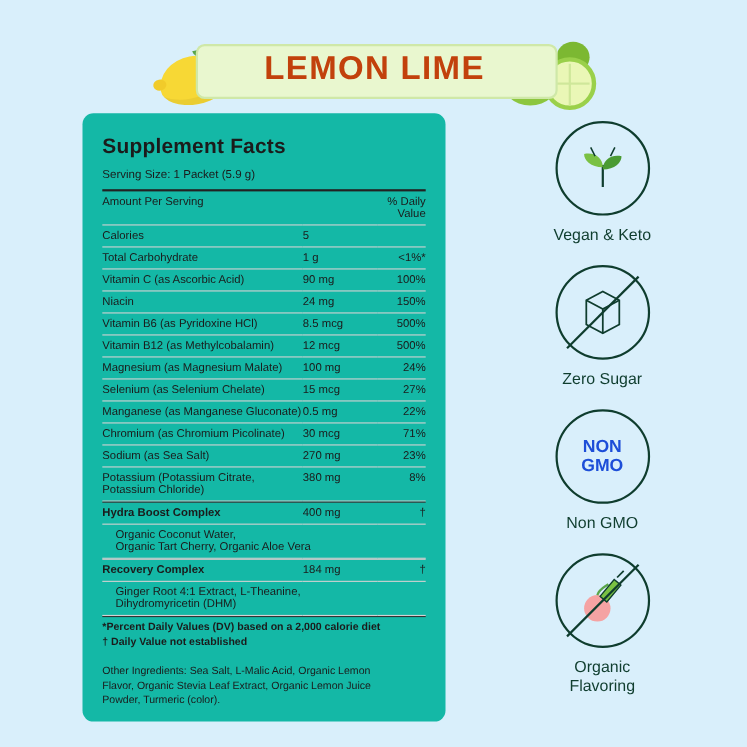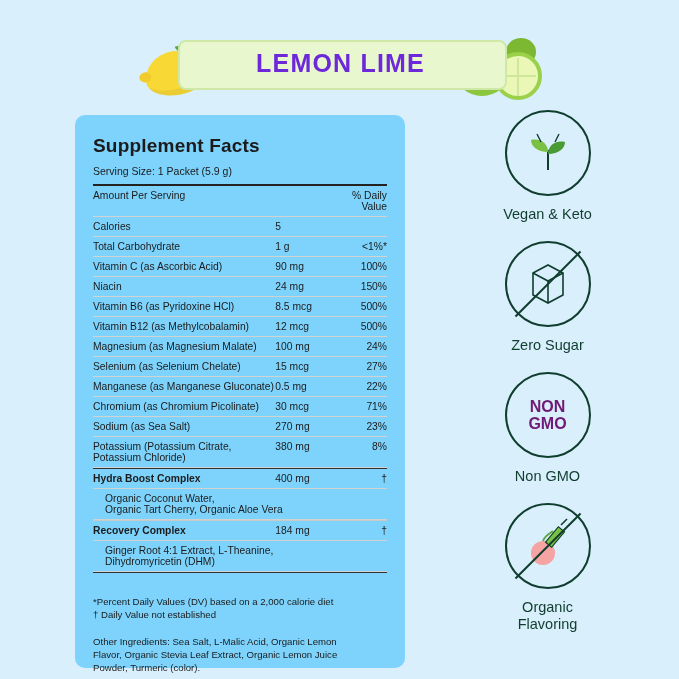--- a/index.html
+++ b/index.html
@@ -35,24 +35,24 @@
     border-radius: 8px;
   }
   .flavor-text {
     position: absolute;
     left: 178px;
     top: 22px;
     width: 325px;
     height: 46px;
     line-height: 46px;
     text-align: center;
-    font-size: 25px;
+    font-size: 30px;
     letter-spacing: 1.2px;
     font-weight: bold;
-    color: #6d28d9;
+    color: #c2410c;
   }
   
   .lemon {
     position: absolute;
     left: 145px;
     top: 33px;
     width: 62px;
     height: 44px;
     background: #f7d835;
     border-radius: 50% 50% 50% 50% / 60% 60% 40% 40%;
@@ -131,25 +131,24 @@
     border-radius: 50%;
   }
 
   
   .panel {
     position: absolute;
     left: 75px;
     top: 103px;
     width: 330px;
     height: 553px;
-    background: #7dd3fc;
+    background: #14b8a6;
     border-radius: 10px;
     box-sizing: border-box;
     padding: 20px 18px 12px 18px;
-    margin-top: 12px;
   }
   .panel-title {
     font-size: 19px;
     font-weight: bold;
     margin: 0 0 7px 0;
     letter-spacing: 0.2px;
   }
   .serving-line {
     font-size: 10.5px;
     line-height: 14px;
@@ -182,21 +181,22 @@
   .row-head td { border-bottom: 1.6px solid #333; padding-bottom: 3px; }
   .sub { padding-left: 12px; display: block; }
   .bold { font-weight: bold; }
 
   .complex-block td { border-bottom: none; padding-top: 5px; padding-bottom: 0; }
   .complex-sub td { border-bottom: none; padding-top: 1px; padding-bottom: 5px; }
 
   .footnotes {
     font-size: 9.6px;
     line-height: 13px;
-    padding-top: 22px;
+    padding-top: 3px;
+    font-weight: bold;
   }
   .other-ing {
     font-size: 9.6px;
     line-height: 13px;
     padding-top: 14px;
   }
   .other-ing .lbl { font-weight: normal; }
 
   
   .badges {
@@ -233,21 +233,21 @@
     transform: translate(-50%, -50%) rotate(-45deg);
   }
   .ngmo-text {
     position: absolute;
     left: 0; top: 0;
     width: 100%; height: 100%;
     display: flex;
     flex-direction: column;
     align-items: center;
     justify-content: center;
-    color: #701a75;
+    color: #1d4ed8;
     font-weight: bold;
     font-size: 16px;
     line-height: 17px;
   }
 </style>
 </head>
 <body>
 
 <div class="header">
   <div class="lemon"></div>

